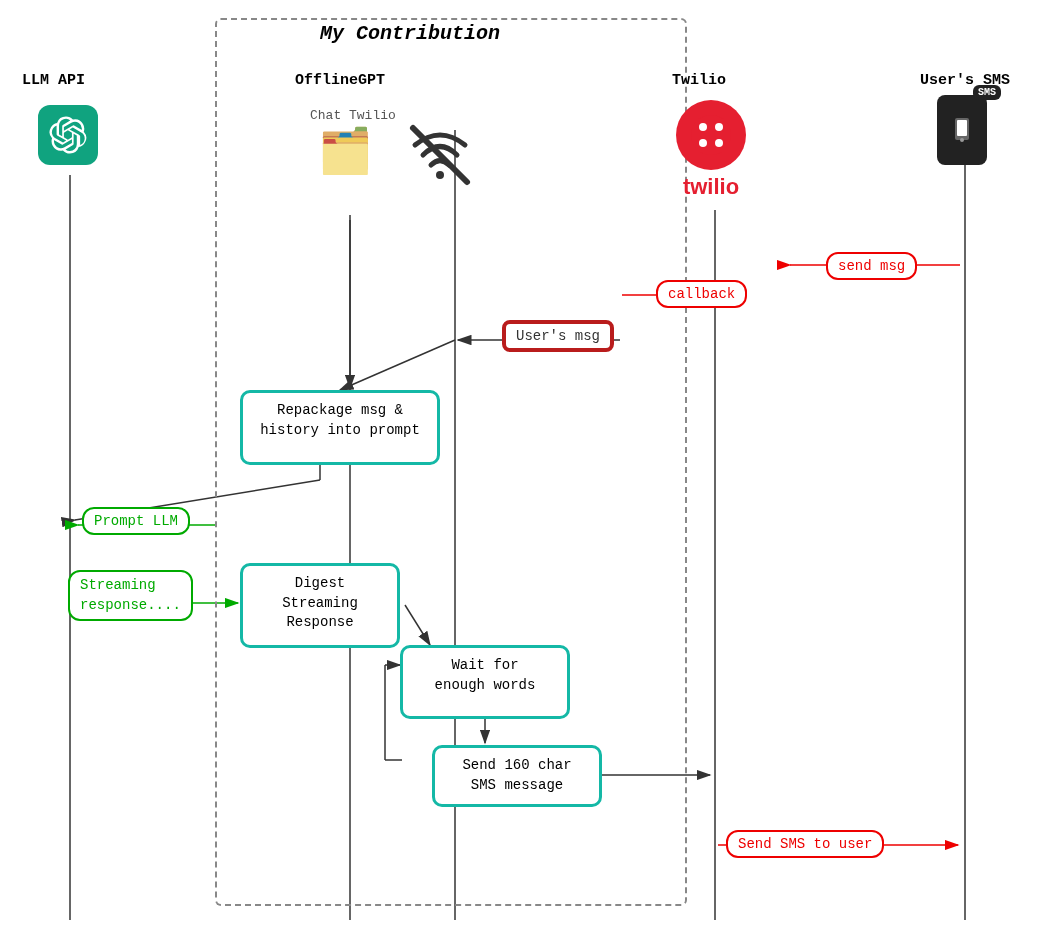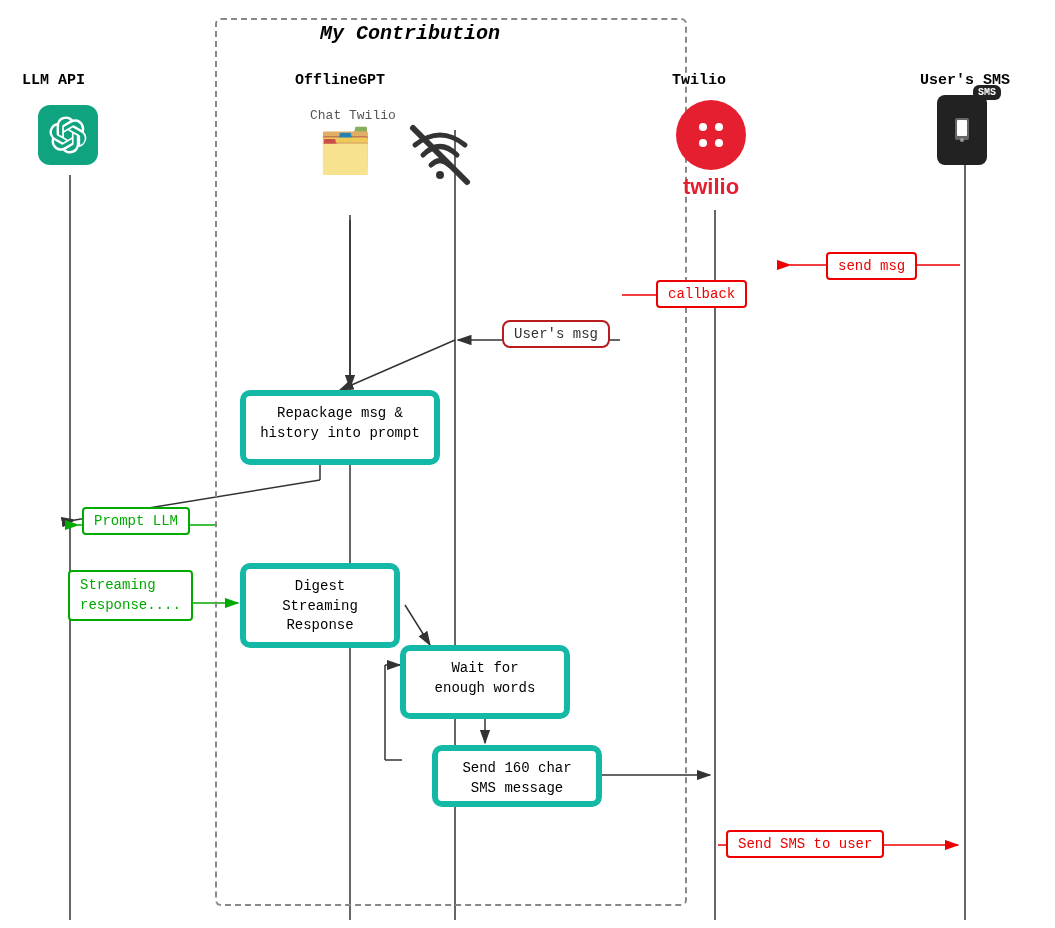--- a/index.html
+++ b/index.html
@@ -30,35 +30,35 @@
     
     .contribution-box {
       position: absolute;
       border: 2px dashed #888;
       border-radius: 6px;
     }
 
     
     .process-box {
       position: absolute;
-      border: 6px solid #14b8a6;
+      border: 3px solid #14b8a6;
       border-radius: 10px;
       background: #fff;
       padding: 8px 12px;
       text-align: center;
       font-size: 14px;
       font-family: 'Courier New', monospace;
       line-height: 1.4;
     }
 
     
     .arrow-label {
       position: absolute;
       border: 2px solid;
-      border-radius: 4px;
+      border-radius: 12px;
       padding: 4px 10px;
       font-size: 14px;
       font-family: 'Courier New', monospace;
       background: #fff;
       white-space: nowrap;
     }
 
     .arrow-label.red {
       border-color: #e00;
       color: #e00;
@@ -302,21 +302,21 @@
   </div>
 
   <div class="arrow-label red" style="left:826px; top:252px;">
     <span>send msg</span>
   </div>
 
   <div class="arrow-label red" style="left:656px; top:280px;">
     <span>callback</span>
   </div>
 
-  <div class="arrow-label" style="border-color:#333; color:#333; position:absolute; left:502px; top:320px; border:2px solid #b91c1c; border-radius:8px; padding:4px 10px; font-size:14px; font-family:'Courier New',monospace; background:#fff;">
+  <div class="arrow-label" style="border-color:#333; color:#333; position:absolute; left:502px; top:320px; border:4px solid #b91c1c; border-radius:8px; padding:4px 10px; font-size:14px; font-family:'Courier New',monospace; background:#fff;">
     <span>User's msg</span>
   </div>
 
   <div class="arrow-label green" style="left:82px; top:507px;">
     <span>Prompt LLM</span>
   </div>
 
   <div class="arrow-label green" style="left:68px; top:570px; line-height:1.4;">
     <span>Streaming<br>response....</span>
   </div>

